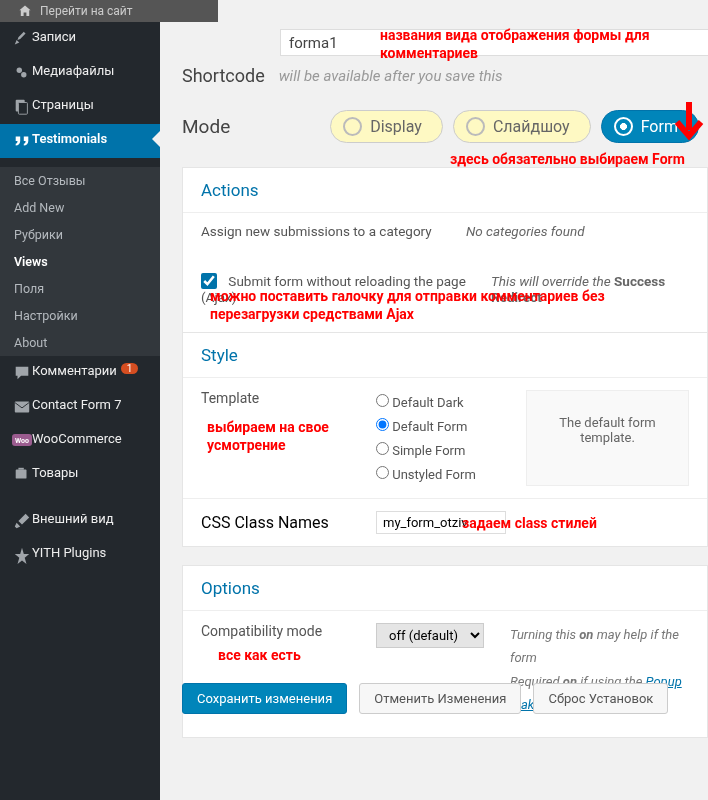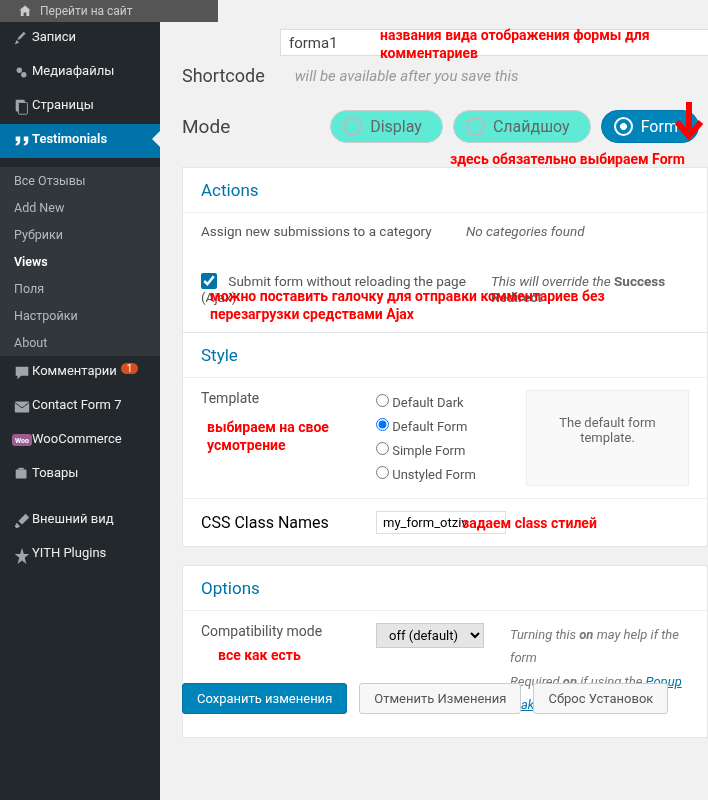--- a/index.html
+++ b/index.html
@@ -15,25 +15,25 @@
 .sidebar-icon { width: 20px; height: 20px; display: flex; align-items: center; justify-content: center; }
 .sidebar-sub { background: #32373c; margin-top: 9px; }
 .sidebar-sub .sidebar-item { padding: 6px 10px 6px 14px; font-size: 12.5px; color: #b4b9be; }
 .sidebar-sub .sidebar-item.current { color: #fff; font-weight: 600; }
 .badge { background: #d54e21; color: #fff; border-radius: 10px; padding: 0 6px; font-size: 10px; margin-left: 4px; }
 
 .main { position: absolute; left: 160px; top: 7px; right: 0; height: 100%; background: #f1f1f1; overflow: hidden; }
 
 .topfield { position: absolute; top: 22px; left: 120px; width: 430px; height: 27px; background: #fff; border: 1px solid #ddd; padding: 3px 8px; font-size: 15px; color: #444; }
 
-.row-shortcode { position: absolute; top: 58px; left: 22px; display: flex; align-items: center; gap: 30px; font-size: 18px; color: #444; }
+.row-shortcode { position: absolute; top: 58px; left: 22px; display: flex; align-items: center; gap: 14px; font-size: 18px; color: #444; }
 .row-shortcode .hint { font-style: italic; color: #999; font-size: 15px; }
 
 .row-mode { position: absolute; top: 103px; left: 22px; display: flex; align-items: center; gap: 30px; font-size: 19px; color: #444; }
-.mode-btn { border: 1px solid #ccc; border-radius: 22px; padding: 6px 20px 6px 12px; display: inline-flex; align-items: center; gap: 8px; background: #5eead4; cursor: pointer; font-size: 16px; color: #666; }
+.mode-btn { border: 1px solid #ccc; border-radius: 22px; padding: 6px 20px 6px 12px; display: inline-flex; align-items: center; gap: 8px; background: #fef9c3; cursor: pointer; font-size: 16px; color: #666; }
 .mode-btn .circ { width: 19px; height: 19px; border: 2px solid #bbb; border-radius: 50%; }
 .mode-btn.selected { background: #0085ba; border-color: #0073aa; color: #fff; }
 .mode-btn.selected .circ { border-color: #fff; background: radial-gradient(circle, #fff 30%, transparent 35%); }
 
 .box { position: absolute; left: 22px; right: 0; background: #fff; border: 1px solid #e5e5e5; }
 .box-head { color: #0073aa; font-size: 17px; padding: 12px 18px; border-bottom: 1px solid #eee; }
 .box-actions { top: 160px; }
 .field-row { padding: 10px 18px 12px; font-size: 13.5px; color: #555; display: flex; align-items: flex-start; }
 .field-label { flex: 0 0 265px; }
 .field-control { flex: 1; color: #666; font-style: italic; }

